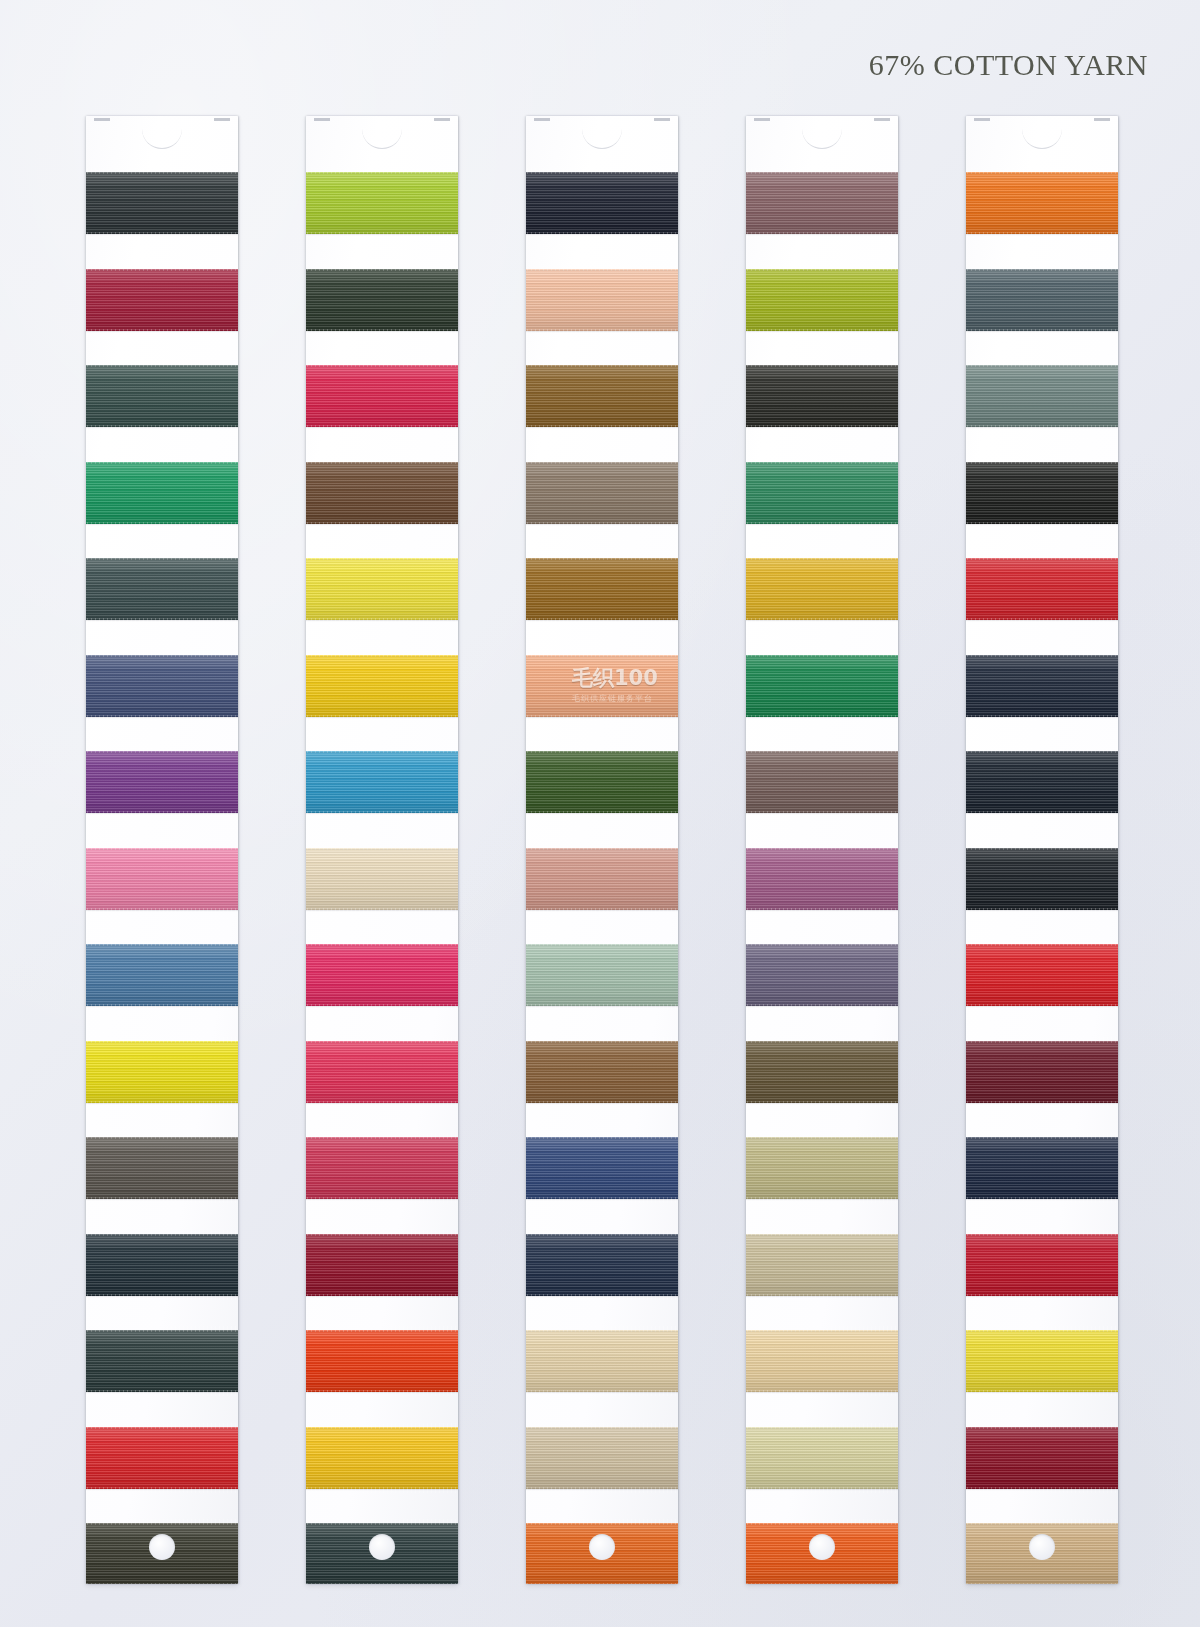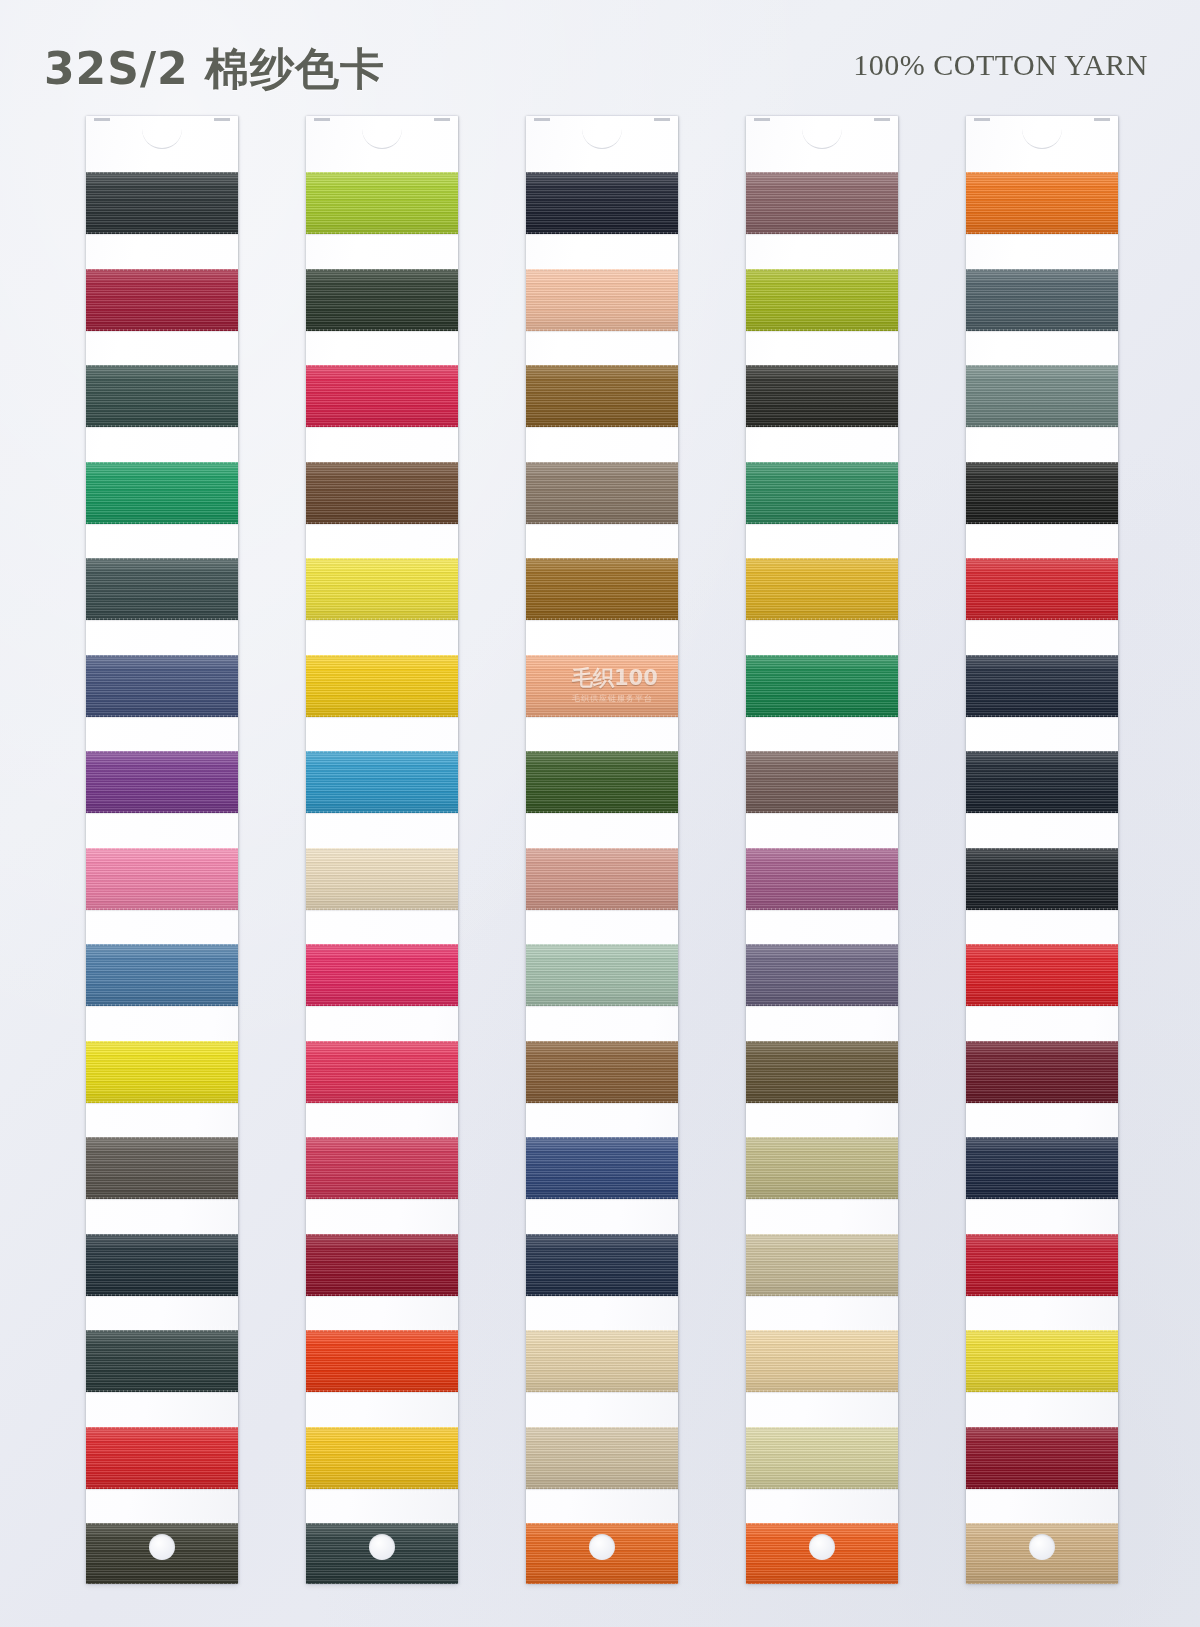--- a/index.html
+++ b/index.html
@@ -137,22 +137,21 @@
     font-family: "DejaVu Sans", "Liberation Sans", sans-serif;
     letter-spacing: 1px; white-space: nowrap; margin-top: 1px;
   }
 </style>
 </head>
 <body>
 
 <div class="paper-noise"></div>
 
 <header class="sheet-header">
-  <div class="title-cn">32S/2 棉纱色卡</div>
-  <div class="title-en">100% COTTON YARN</div>
+  <div class="title-en">67% COTTON YARN</div>
 </header>
 
 <div class="board" id="board">
     <div class="column">
       <div class="card">
         <div class="card-tabs">
           <i class="l"></i>
           <i class="r"></i>
         </div>
         <div class="swatches">

